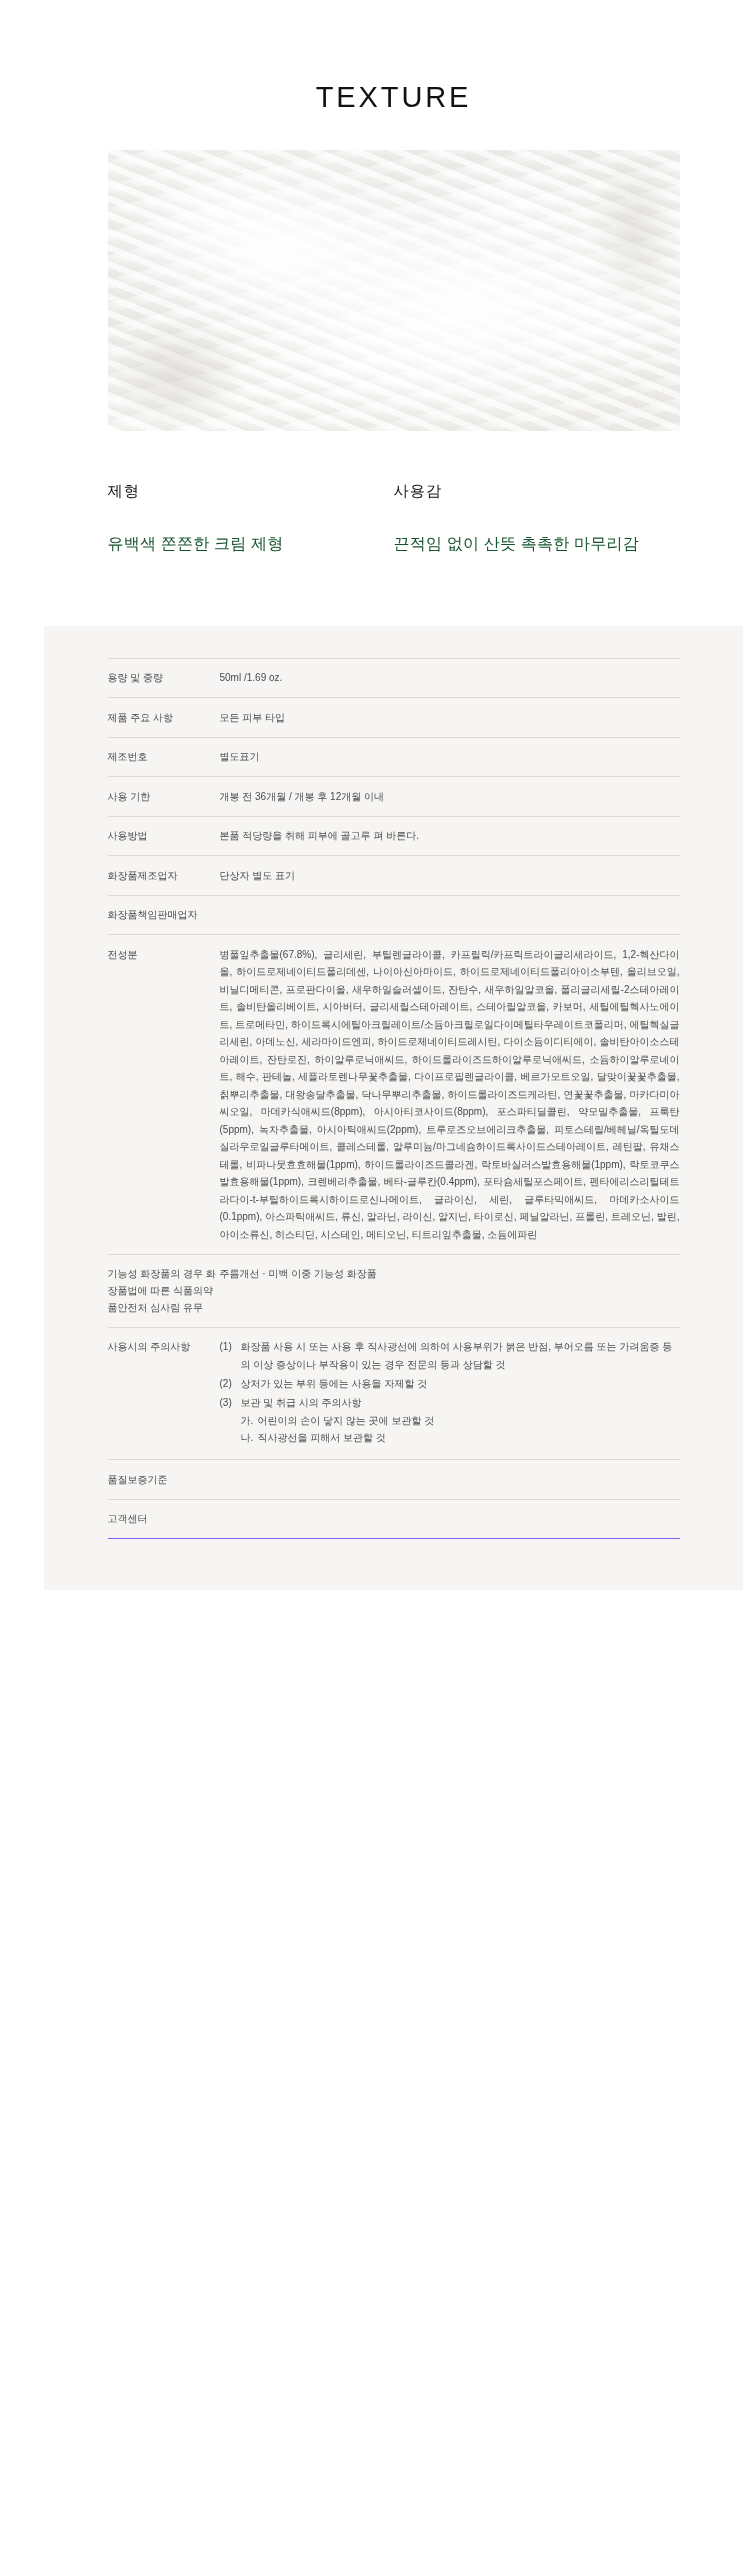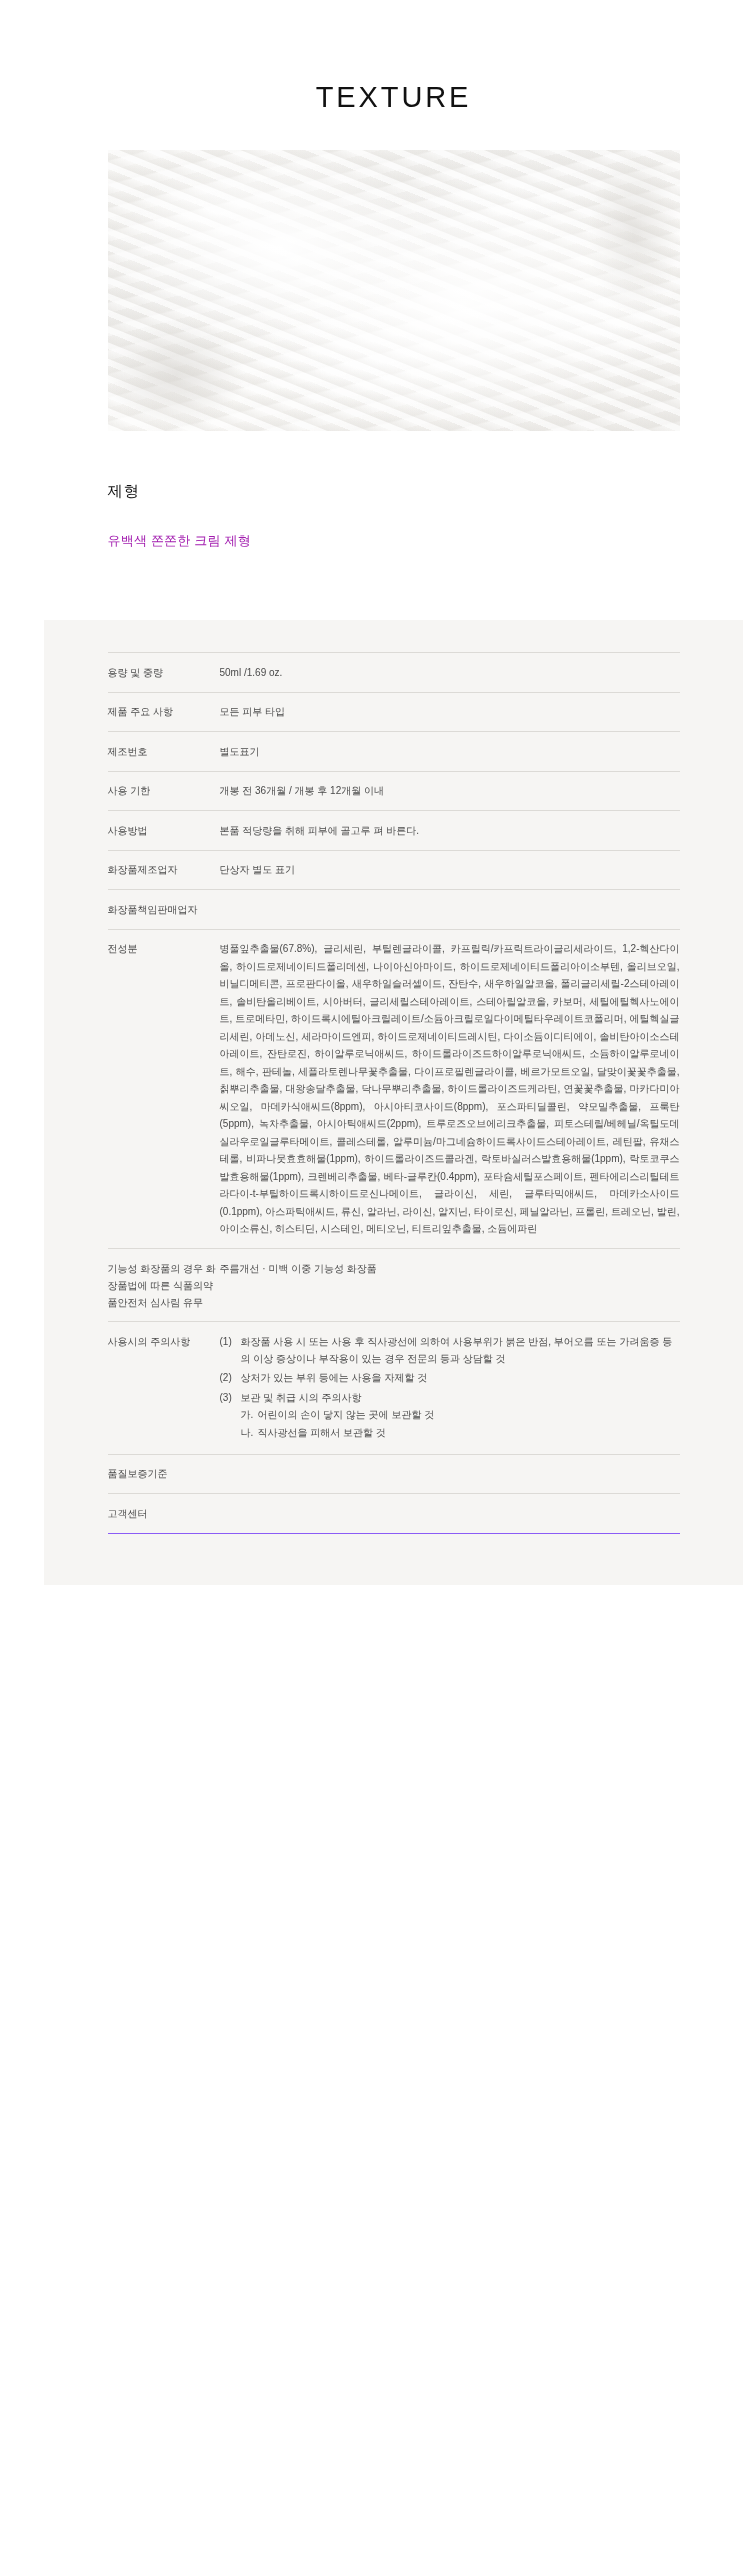--- a/index.html
+++ b/index.html
@@ -71,22 +71,22 @@
     padding: 50px 0 67px 0;
   }
   .texture-col { flex: 1; text-align: left; }
   .texture-col .h {
     font-size: 15.2px;
     color: #111;
     margin-bottom: 27px;
     letter-spacing: 1px;
   }
   .texture-col .b {
-    font-size: 13px;
-    color: #a21caf;
+    font-size: 16px;
+    color: #14532d;
     line-height: 1.85;
     letter-spacing: 0.2px;
   }
 
   
   .info-section {
     background: #f6f5f3;
     padding: 32px 0 51px 0;
   }
   table.info {
@@ -142,20 +142,27 @@
     <div class="texture-image-wrap">
       <div class="cream"></div>
     </div>
 
     <div class="texture-cols">
       <div class="texture-col">
         <div class="h">제형</div>
         <div class="b">
           <span class="line">유백색 쫀쫀한</span>
           <span class="line">크림 제형</span>
+        </div>
+      </div>
+      <div class="texture-col">
+        <div class="h">사용감</div>
+        <div class="b">
+          <span class="line">끈적임 없이 산뜻</span>
+          <span class="line">촉촉한 마무리감</span>
         </div>
       </div>
     </div>
   </section>
 
   <section class="info-section">
     <table class="info">
       <tbody>
         <tr>
           <td class="k">용량 및 중량</td>

